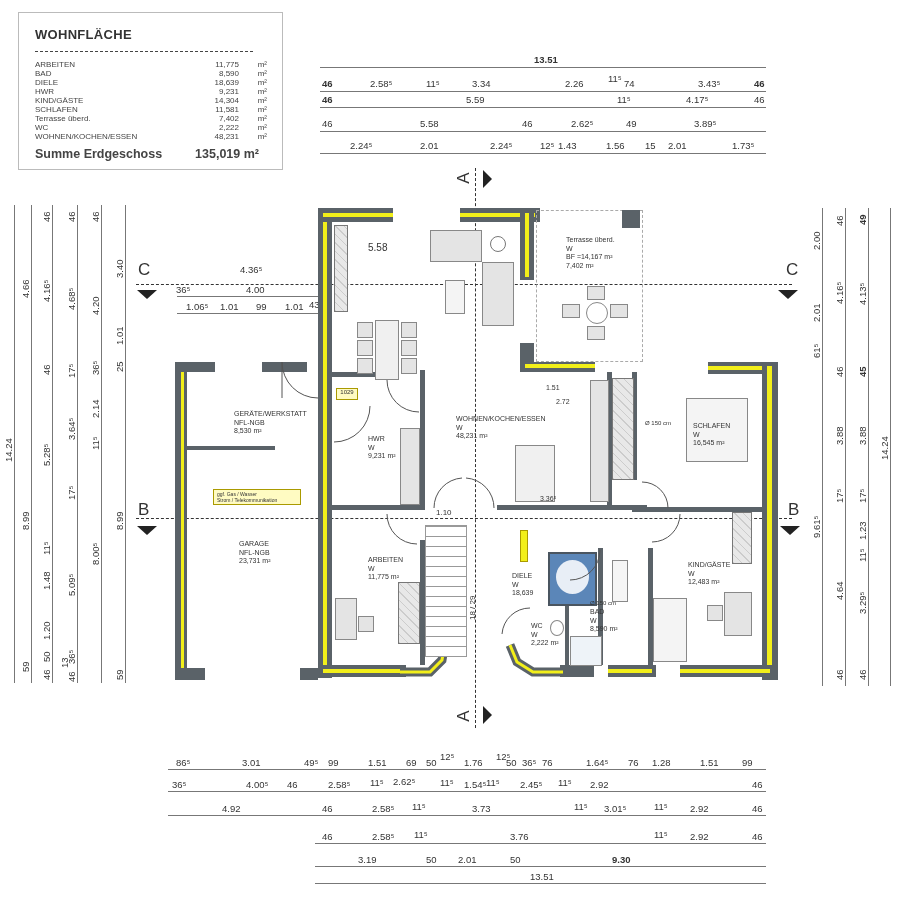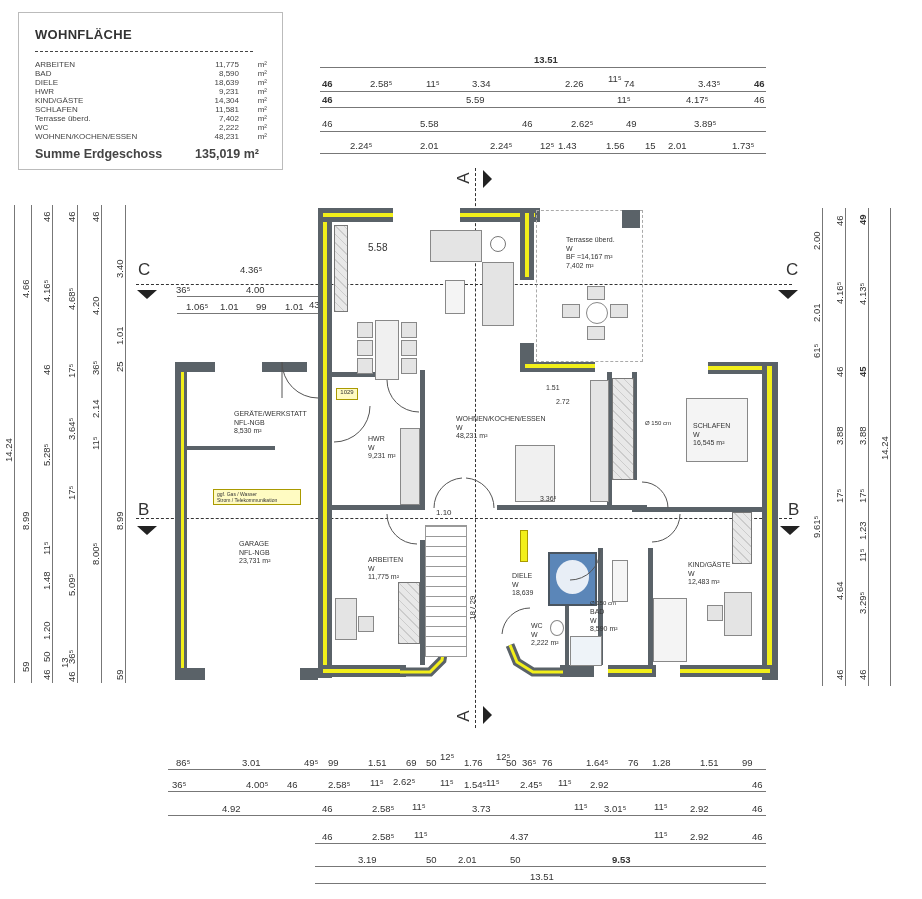--- a/index.html
+++ b/index.html
@@ -267,31 +267,31 @@
   <div class="dt" style="left:574px;top:802px">11⁵</div>
   <div class="dt" style="left:604px;top:804px">3.01⁵</div>
   <div class="dt" style="left:654px;top:802px">11⁵</div>
   <div class="dt" style="left:690px;top:804px">2.92</div>
   <div class="dt" style="left:752px;top:804px">46</div>
 
   <div class="dim" style="left:315px;top:843px;width:451px"></div>
   <div class="dt" style="left:322px;top:832px">46</div>
   <div class="dt" style="left:372px;top:832px">2.58⁵</div>
   <div class="dt" style="left:414px;top:830px">11⁵</div>
-  <div class="dt" style="left:510px;top:832px">4.37</div>
+  <div class="dt" style="left:510px;top:832px">3.76</div>
   <div class="dt" style="left:654px;top:830px">11⁵</div>
   <div class="dt" style="left:690px;top:832px">2.92</div>
   <div class="dt" style="left:752px;top:832px">46</div>
 
   <div class="dim" style="left:315px;top:866px;width:451px"></div>
   <div class="dt" style="left:358px;top:855px">3.19</div>
   <div class="dt" style="left:426px;top:855px">50</div>
   <div class="dt" style="left:458px;top:855px">2.01</div>
   <div class="dt" style="left:510px;top:855px">50</div>
-  <div class="dt" style="left:612px;top:855px;font-weight:bold">9.53</div>
+  <div class="dt" style="left:612px;top:855px;font-weight:bold">9.30</div>
 
   <div class="dim" style="left:315px;top:883px;width:451px"></div>
   <div class="dt" style="left:530px;top:872px">13.51</div>
 </div>
 
 <div>
   <div class="secv" style="left:475px;top:168px;height:560px"></div>
   <div class="seclbl" style="left:458px;top:168px;transform:rotate(-90deg)">A</div>
   <div class="arrow-r" style="left:483px;top:170px"></div>
   <div class="seclbl" style="left:458px;top:706px;transform:rotate(-90deg)">A</div>

